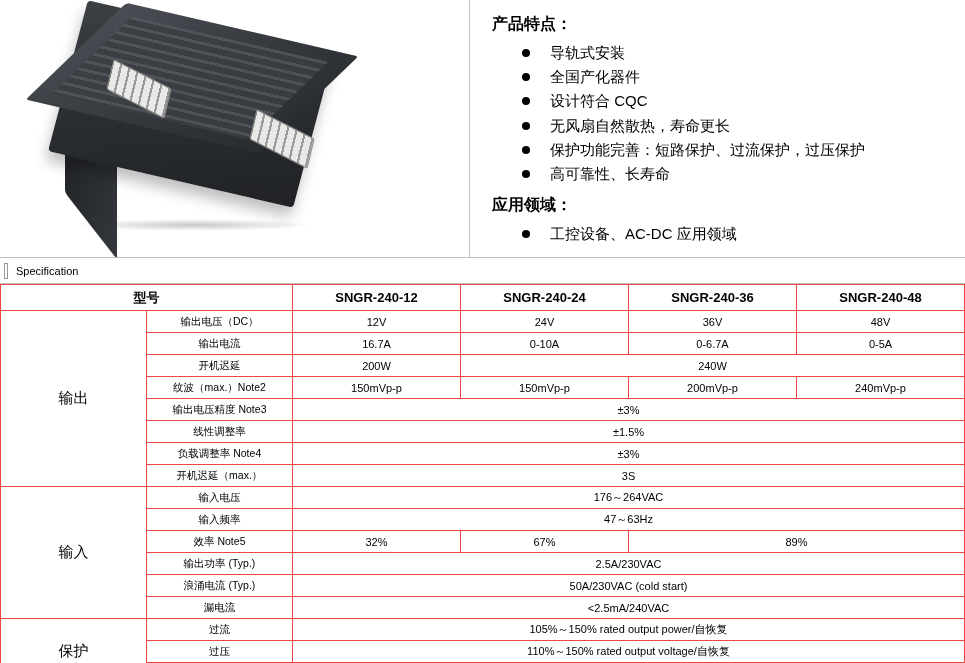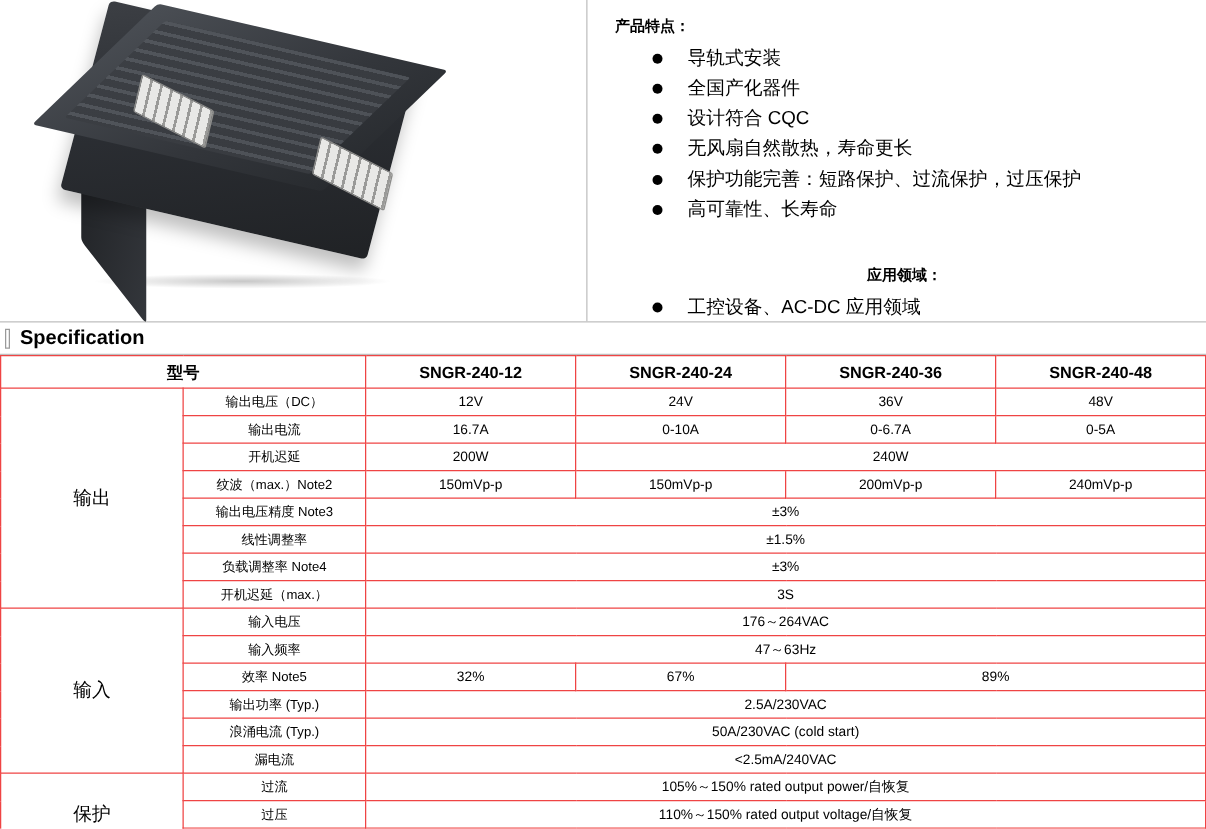--- a/index.html
+++ b/index.html
@@ -92,21 +92,21 @@
   }
 
   .features-cell {
     flex: 1;
     padding: 12px 10px 8px 22px;
     font-size: 15px;
     line-height: 1.55;
   }
   .feat-title {
     font-weight: bold;
-    font-size: 12px;
+    font-size: 16px;
     margin-bottom: 4px;
   }
   ul.feat-list {
     margin: 0 0 0 6px;
     padding: 0 0 0 22px;
     list-style: none;
   }
   ul.feat-list li {
     position: relative;
     padding-left: 30px;
@@ -114,40 +114,40 @@
     font-size: 15px;
   }
   ul.feat-list li::before {
     content: "";
     position: absolute;
     left: 2px; top: 8px;
     width: 8px; height: 8px;
     background: #000;
     border-radius: 50%;
   }
-  .feat-title.second { margin-top: 32px; text-align: center; }
+  .feat-title.second { margin-top: 8px; }
 
   
   .spec-head {
     display: flex;
     align-items: center;
     height: 26px;
     padding-left: 4px;
     border-bottom: 1px solid #bfbfbf;
   }
   .spec-bar {
     width: 4px; height: 16px;
     background: #ffffff;
     border: 1px solid #9a9a9a;
     margin-right: 8px;
   }
   .spec-head h2 {
     margin: 0;
-    font-size: 16px;
-    font-weight: bold;
+    font-size: 11px;
+    font-weight: normal;
   }
 
   
   table.spec {
     width: 965px;
     border-collapse: collapse;
     table-layout: fixed;
     font-size: 11px;
   }
   table.spec td, table.spec th {

